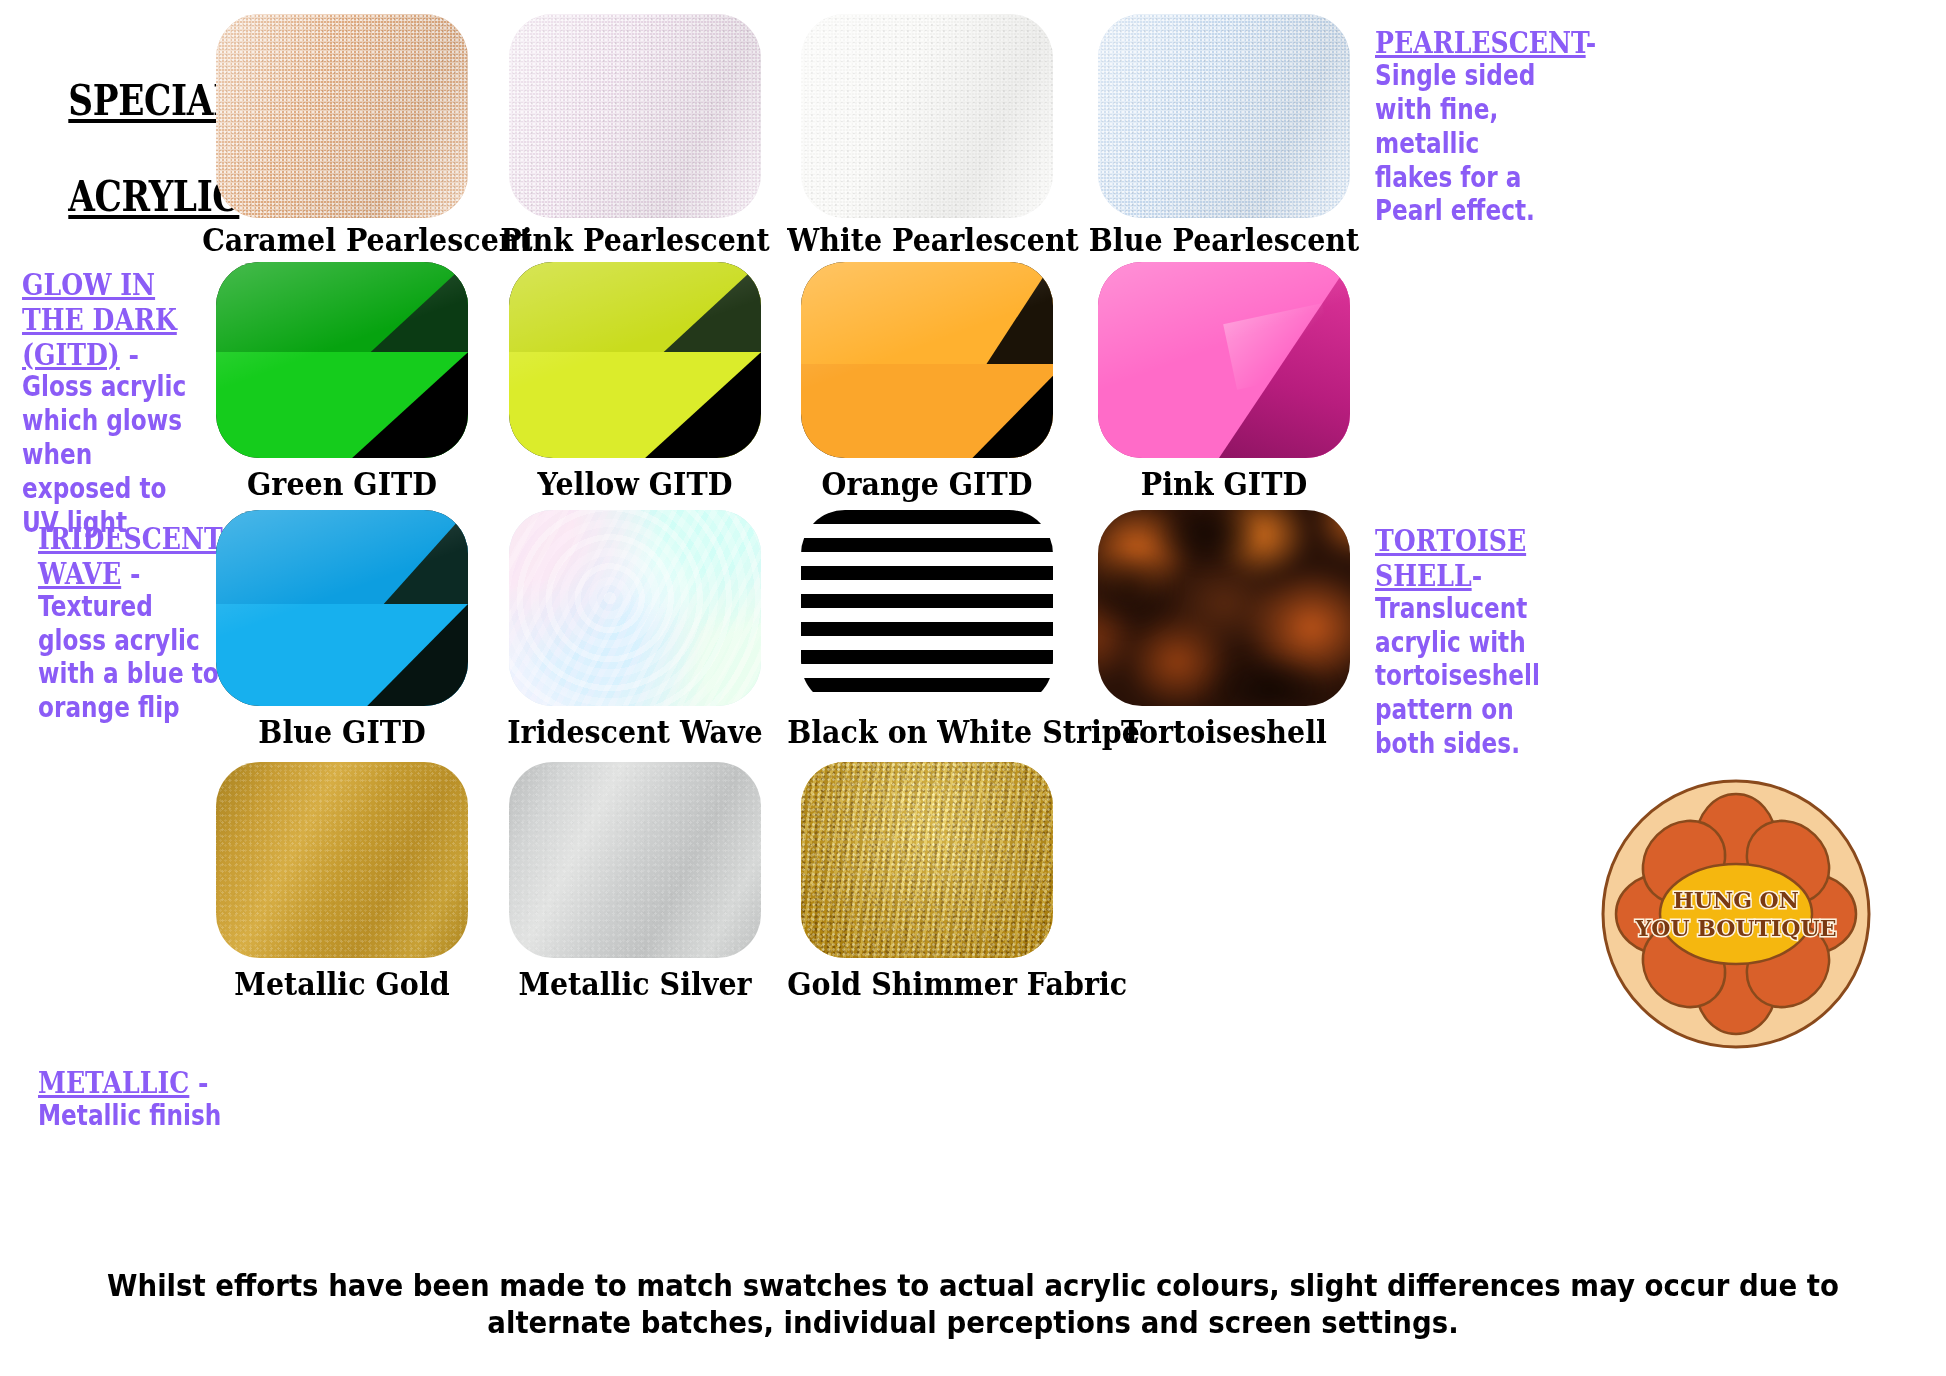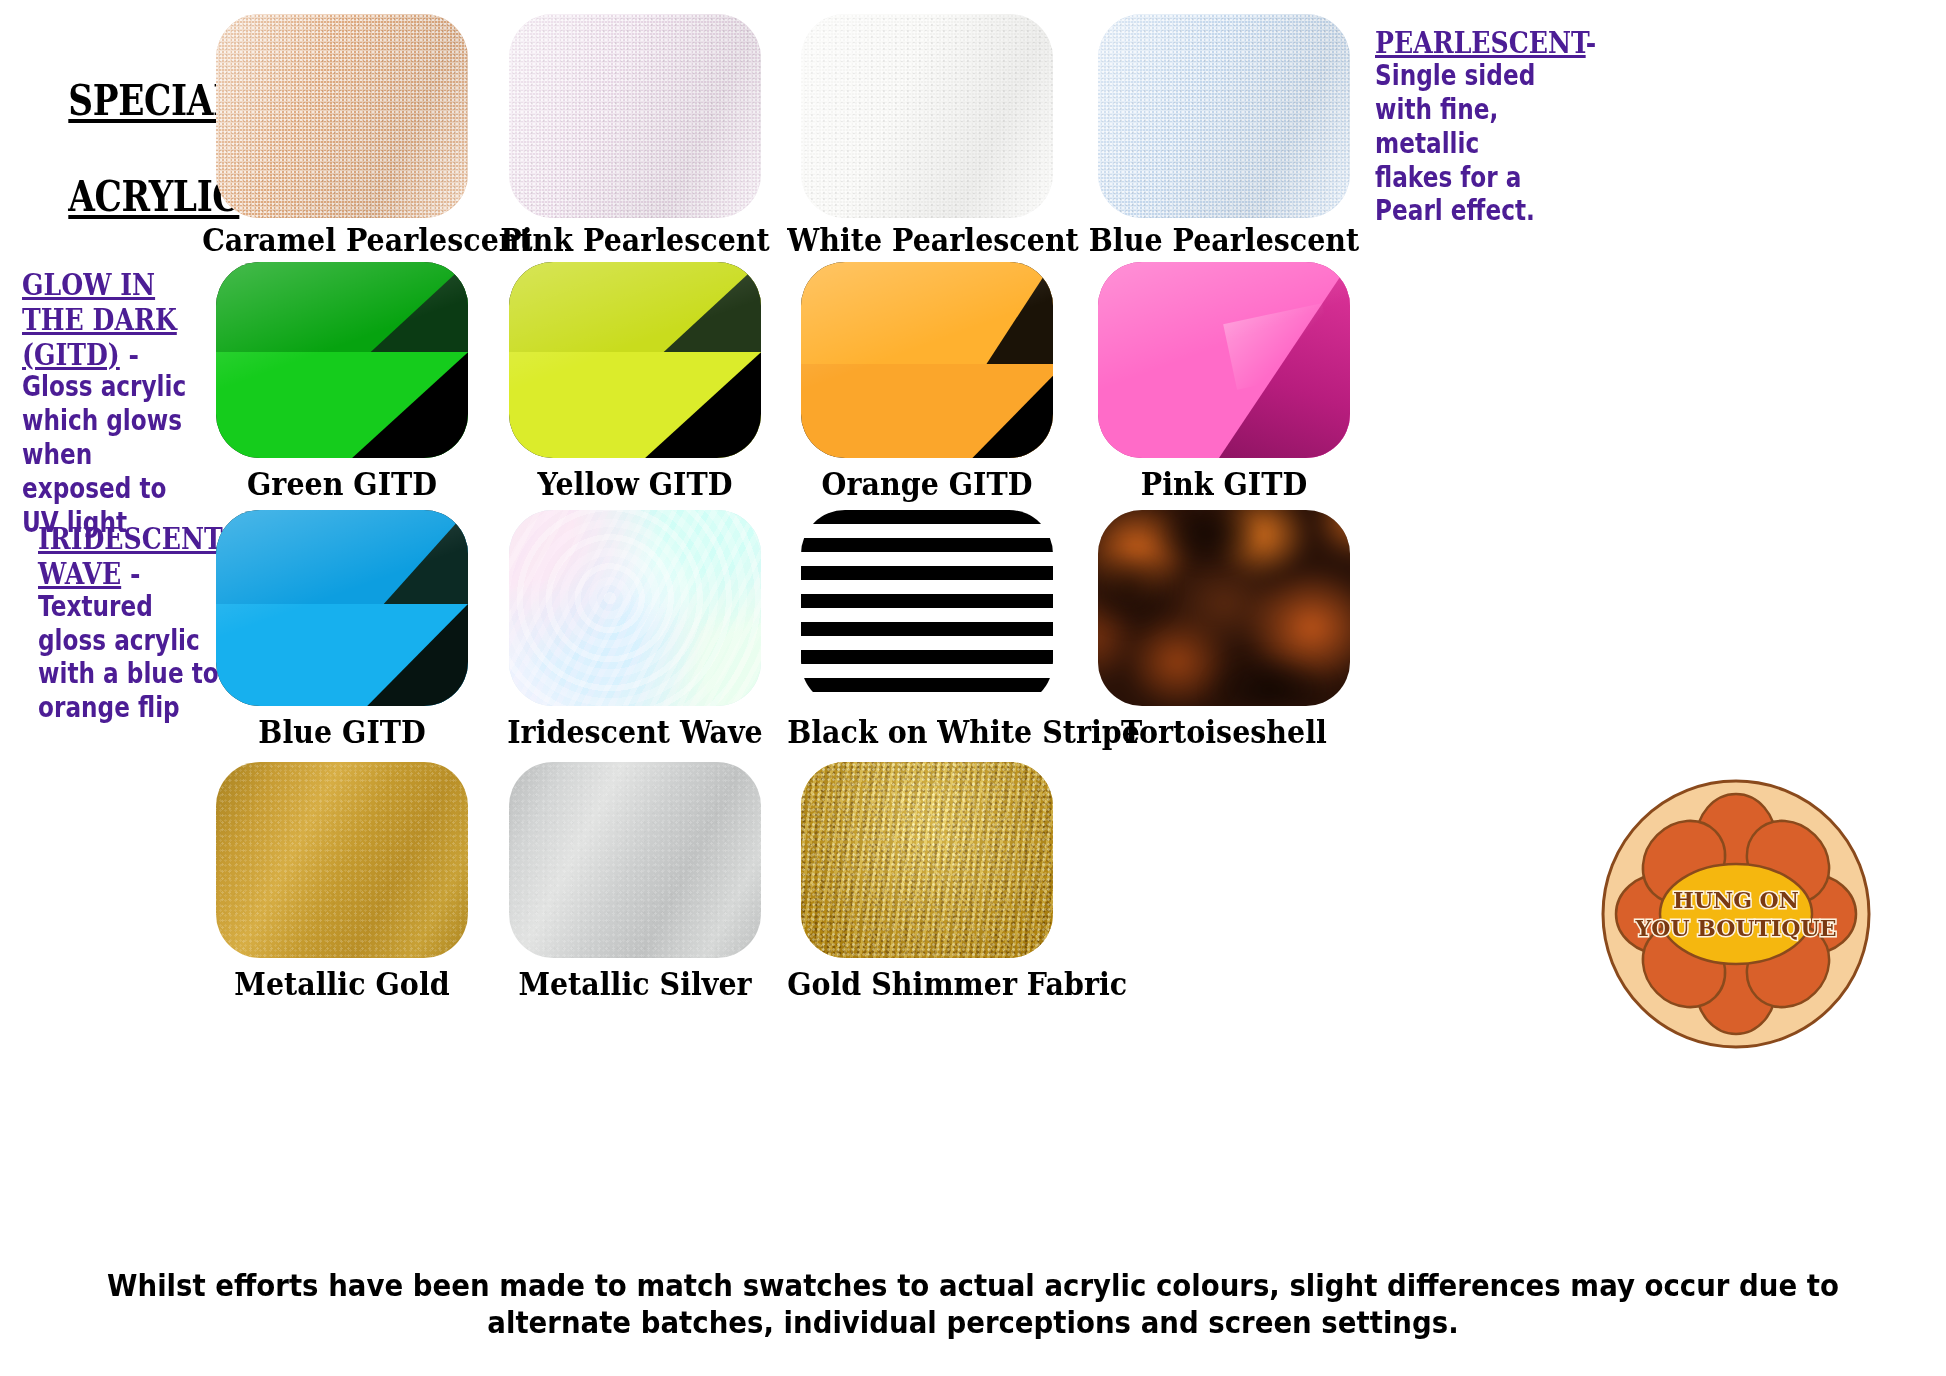--- a/index.html
+++ b/index.html
@@ -19,21 +19,21 @@
     font-size: 43px;
     line-height: 1.12;
     letter-spacing: -0.5px;
     color: #000;
     transform: scaleX(0.80);
     transform-origin: left top;
     white-space: pre;
   }
   .hdr-title span { text-decoration: underline; text-decoration-thickness: 4px; text-underline-offset: 4px; }
 
-  .note { position: absolute; width: 230px; color:#4c1d95; }
+  .note { position: absolute; width: 230px; color:#8b5cf6; }
   .note .ttl {
     font-family: "DejaVu Serif", serif;
     font-weight: bold;
     font-size: 30px;
     line-height: 1.16;
     transform: scaleX(0.84);
     transform-origin: left top;
     white-space: pre-line;
   }
   .note .ttl u { text-decoration: underline; text-decoration-thickness: 3px; text-underline-offset: 2px; }
@@ -306,21 +306,29 @@
   <div class="caption" style="left:775px; top:714px; width:304px;">Black on White Stripe</div>
 
   <div class="swatch" style="left:1098px; top:510px; width:252px; height:196px;">
     <div class="tort">
       <div class="blobs"></div>
         <div class="dark"></div>
     </div>
   </div>
   <div class="caption" style="left:1072px; top:714px; width:304px;">Tortoiseshell</div>
 
-
+  <div class="note" style="left:1375px; top:524px;">
+    <div class="ttl"><u>TORTOISE SHELL</u><span>-</span></div>
+    <div class="bdy">Translucent acrylic with tortoiseshell pattern on both sides.</div>
+  </div>
+
+  <div class="note" style="left:38px; top:1066px;">
+    <div class="ttl"><u>METALLIC</u> <span>-</span></div>
+    <div class="bdy">Metallic finish</div>
+  </div>
 
   <div class="swatch" style="left:216px; top:762px; width:252px; height:196px;">
     <div class="metal" style="background:linear-gradient(118deg,#a8821f 0%,#c79c33 18%,#d7ae45 35%,#c49a2e 52%,#b98f27 68%,#c8a136 84%,#ad8620 100%);"></div>
     <div class="tex speck" style="opacity:.22;"></div>
   </div>
   <div class="caption" style="left:190px; top:966px; width:304px;">Metallic Gold</div>
 
   <div class="swatch" style="left:509px; top:762px; width:252px; height:196px;">
     <div class="metal" style="background:linear-gradient(118deg,#b9bbbb 0%,#d2d4d4 16%,#e2e3e2 32%,#cdcfcf 50%,#c0c2c2 66%,#d6d8d7 84%,#bdbfbf 100%);"></div>
     <div class="tex speck" style="opacity:.22;"></div>

